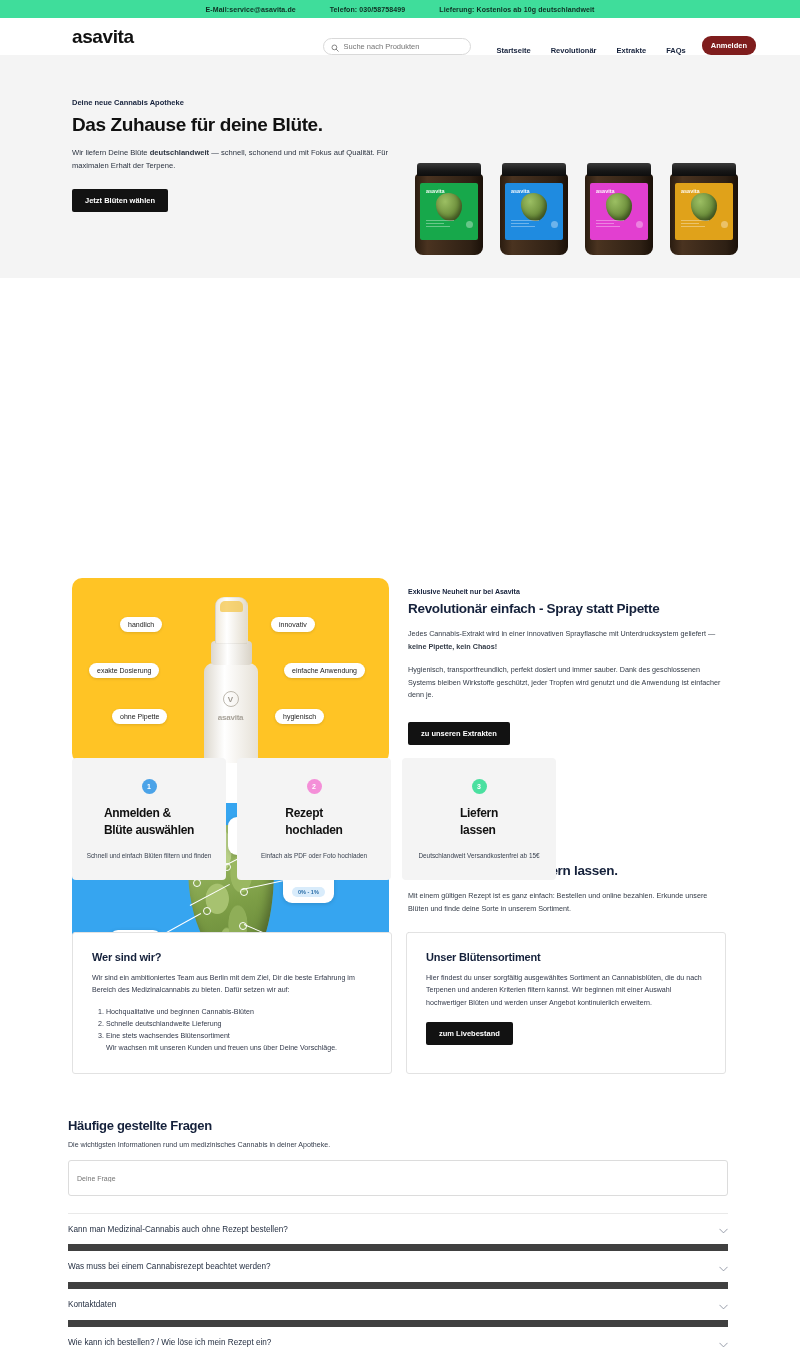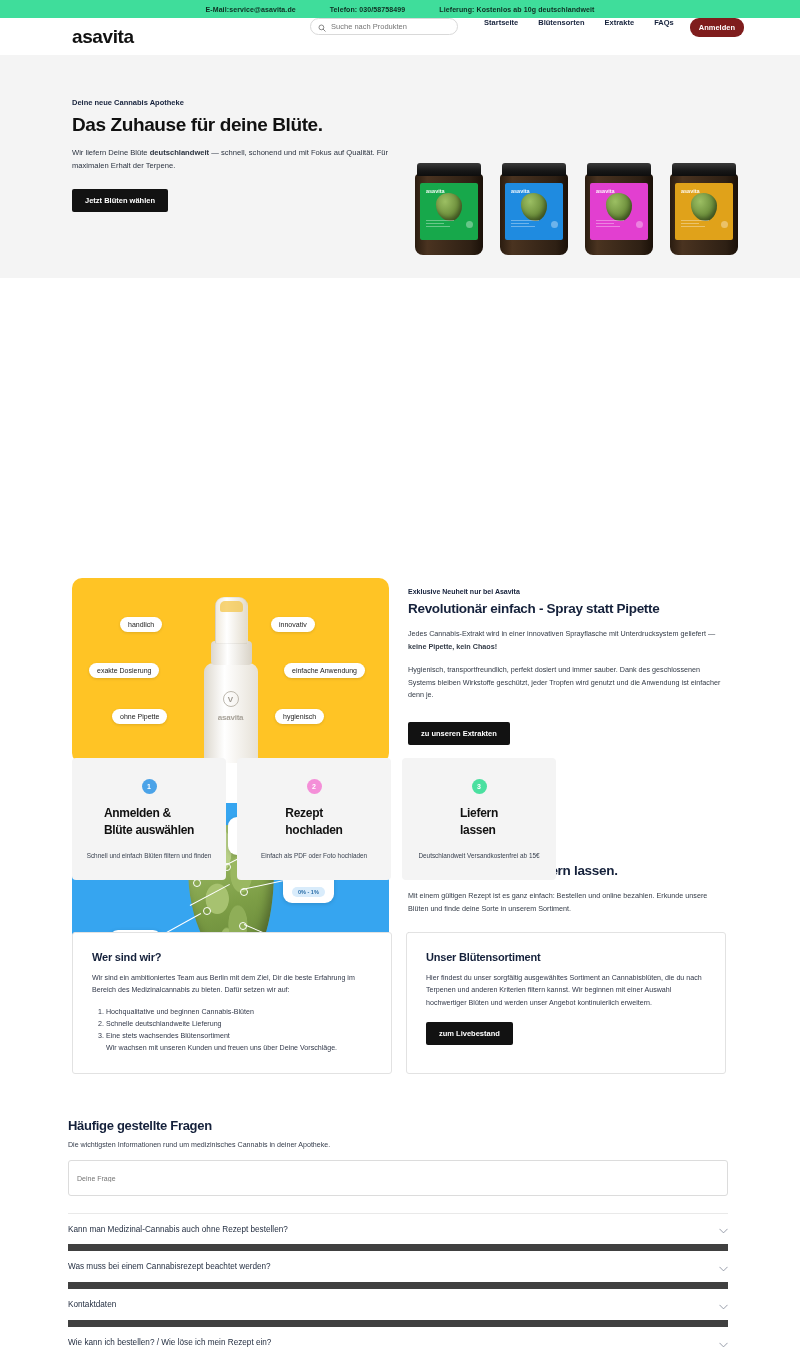--- a/index.html
+++ b/index.html
@@ -36,25 +36,25 @@
     position: relative;
   }
   .logo {
     font-size: 19px;
     font-weight: 700;
     letter-spacing: -0.4px;
     color: #111111;
   }
   .header-right {
     position: absolute;
-    right: 56px;
+    right: 44px;
     top: 0;
     height: 37px;
     display: flex;
-    align-items: flex-start;
+    align-items: flex-end;
     gap: 0;
   }
   .searchbox {
     width: 148px;
     height: 17px;
     border: 1px solid #d9d9d9;
     border-radius: 9px;
     display: flex;
     align-items: center;
     padding: 0 7px;
@@ -351,21 +351,21 @@
     <div class="searchbox">
       <span>
         <svg width="8" height="8" viewBox="0 0 16 16">
             <circle cx="6.8" cy="6.8" r="4.8" fill="none" stroke="#6b6b6b" stroke-width="1.6"></circle>
             <line x1="10.4" y1="10.4" x2="14.5" y2="14.5" stroke="#6b6b6b" stroke-width="1.6" stroke-linecap="round"></line>
           </svg>
       </span>
       <input class="search-input" type="text" placeholder="Suche nach Produkten" style="">
     </div>
     <a class="navlink" href="#">Startseite</a>
-    <a class="navlink" href="#">Blütensorten</a>
+    <a class="navlink" href="#">Revolutionär</a>
     <a class="navlink" href="#">Extrakte</a>
     <a class="navlink" href="#">FAQs</a>
     <button class="btn-anmelden">Anmelden</button>
   </div>
 </div>
 
 <div class="hero">
   <div class="hero-inner">
     <div class="eyebrow">Deine neue Cannabis Apotheke</div>
     <h1>Das Zuhause für deine Blüte.</h1>

